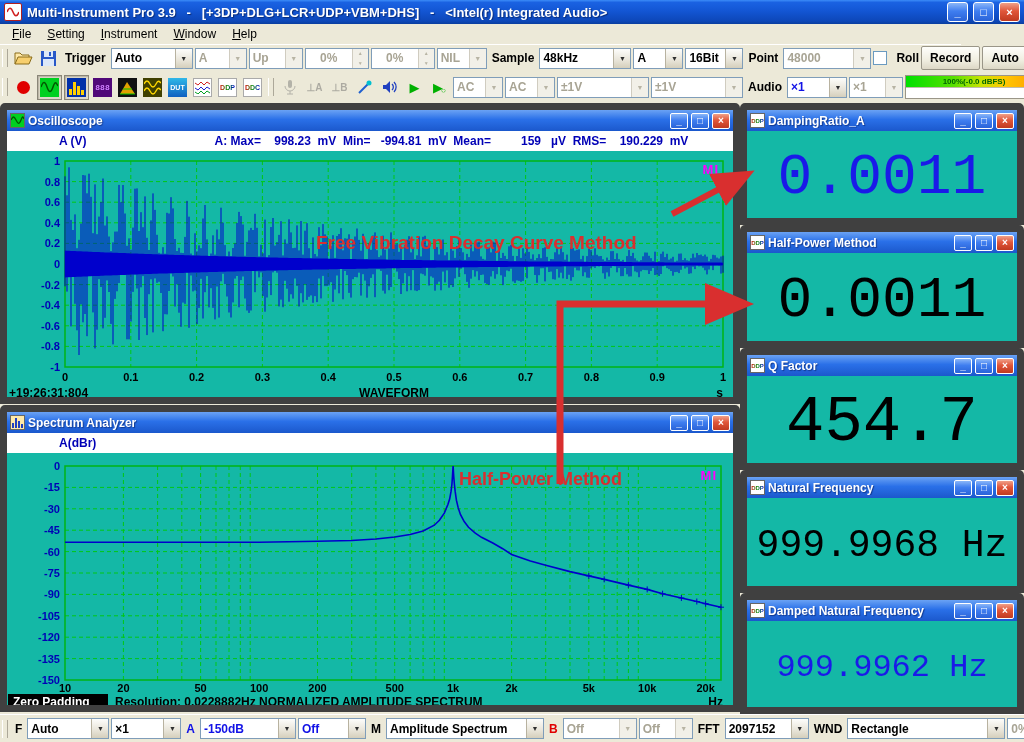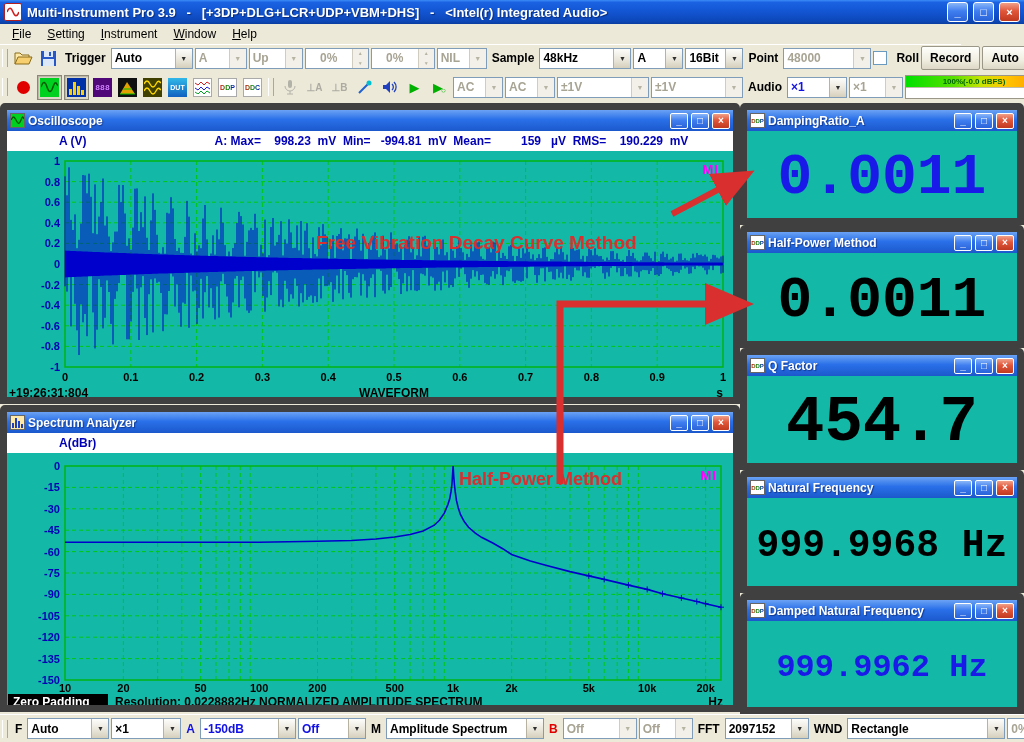--- a/index.html
+++ b/index.html
@@ -56,21 +56,21 @@
   
   svg text{font-family:"Liberation Sans",sans-serif;}
   .gd{stroke:#00c814;stroke-dasharray:4,3;fill:none;stroke-width:1;}
   .gb{fill:none;stroke:#00b414;stroke-width:1.5;}
   .yt{fill:#0000b6;font-weight:bold;font-size:11px;}
   .xt{fill:#000;font-weight:bold;font-size:11px;}
   .bt{fill:#000;font-weight:bold;font-size:12px;}
   .milogo{fill:#ff00ff;font-weight:bold;font-size:13px;letter-spacing:1px;}
   
   .pval{display:flex;align-items:center;justify-content:center;
-    font-family:"Liberation Mono",monospace;font-weight:bold;white-space:nowrap;}
+    font-family:"Liberation Mono",monospace;font-weight:normal;white-space:nowrap;}
   
   #sb{position:absolute;left:0;top:714px;width:1024px;height:28px;background:#ece9d8;border-top:1px solid #fff;
     display:flex;align-items:center;gap:2px;box-sizing:border-box;}
   
   #overlay{position:absolute;left:0;top:0;width:1024px;height:742px;pointer-events:none;z-index:60;}
   .anno{position:absolute;font-weight:bold;white-space:nowrap;}
 </style>
 </head>
 <body>
 

